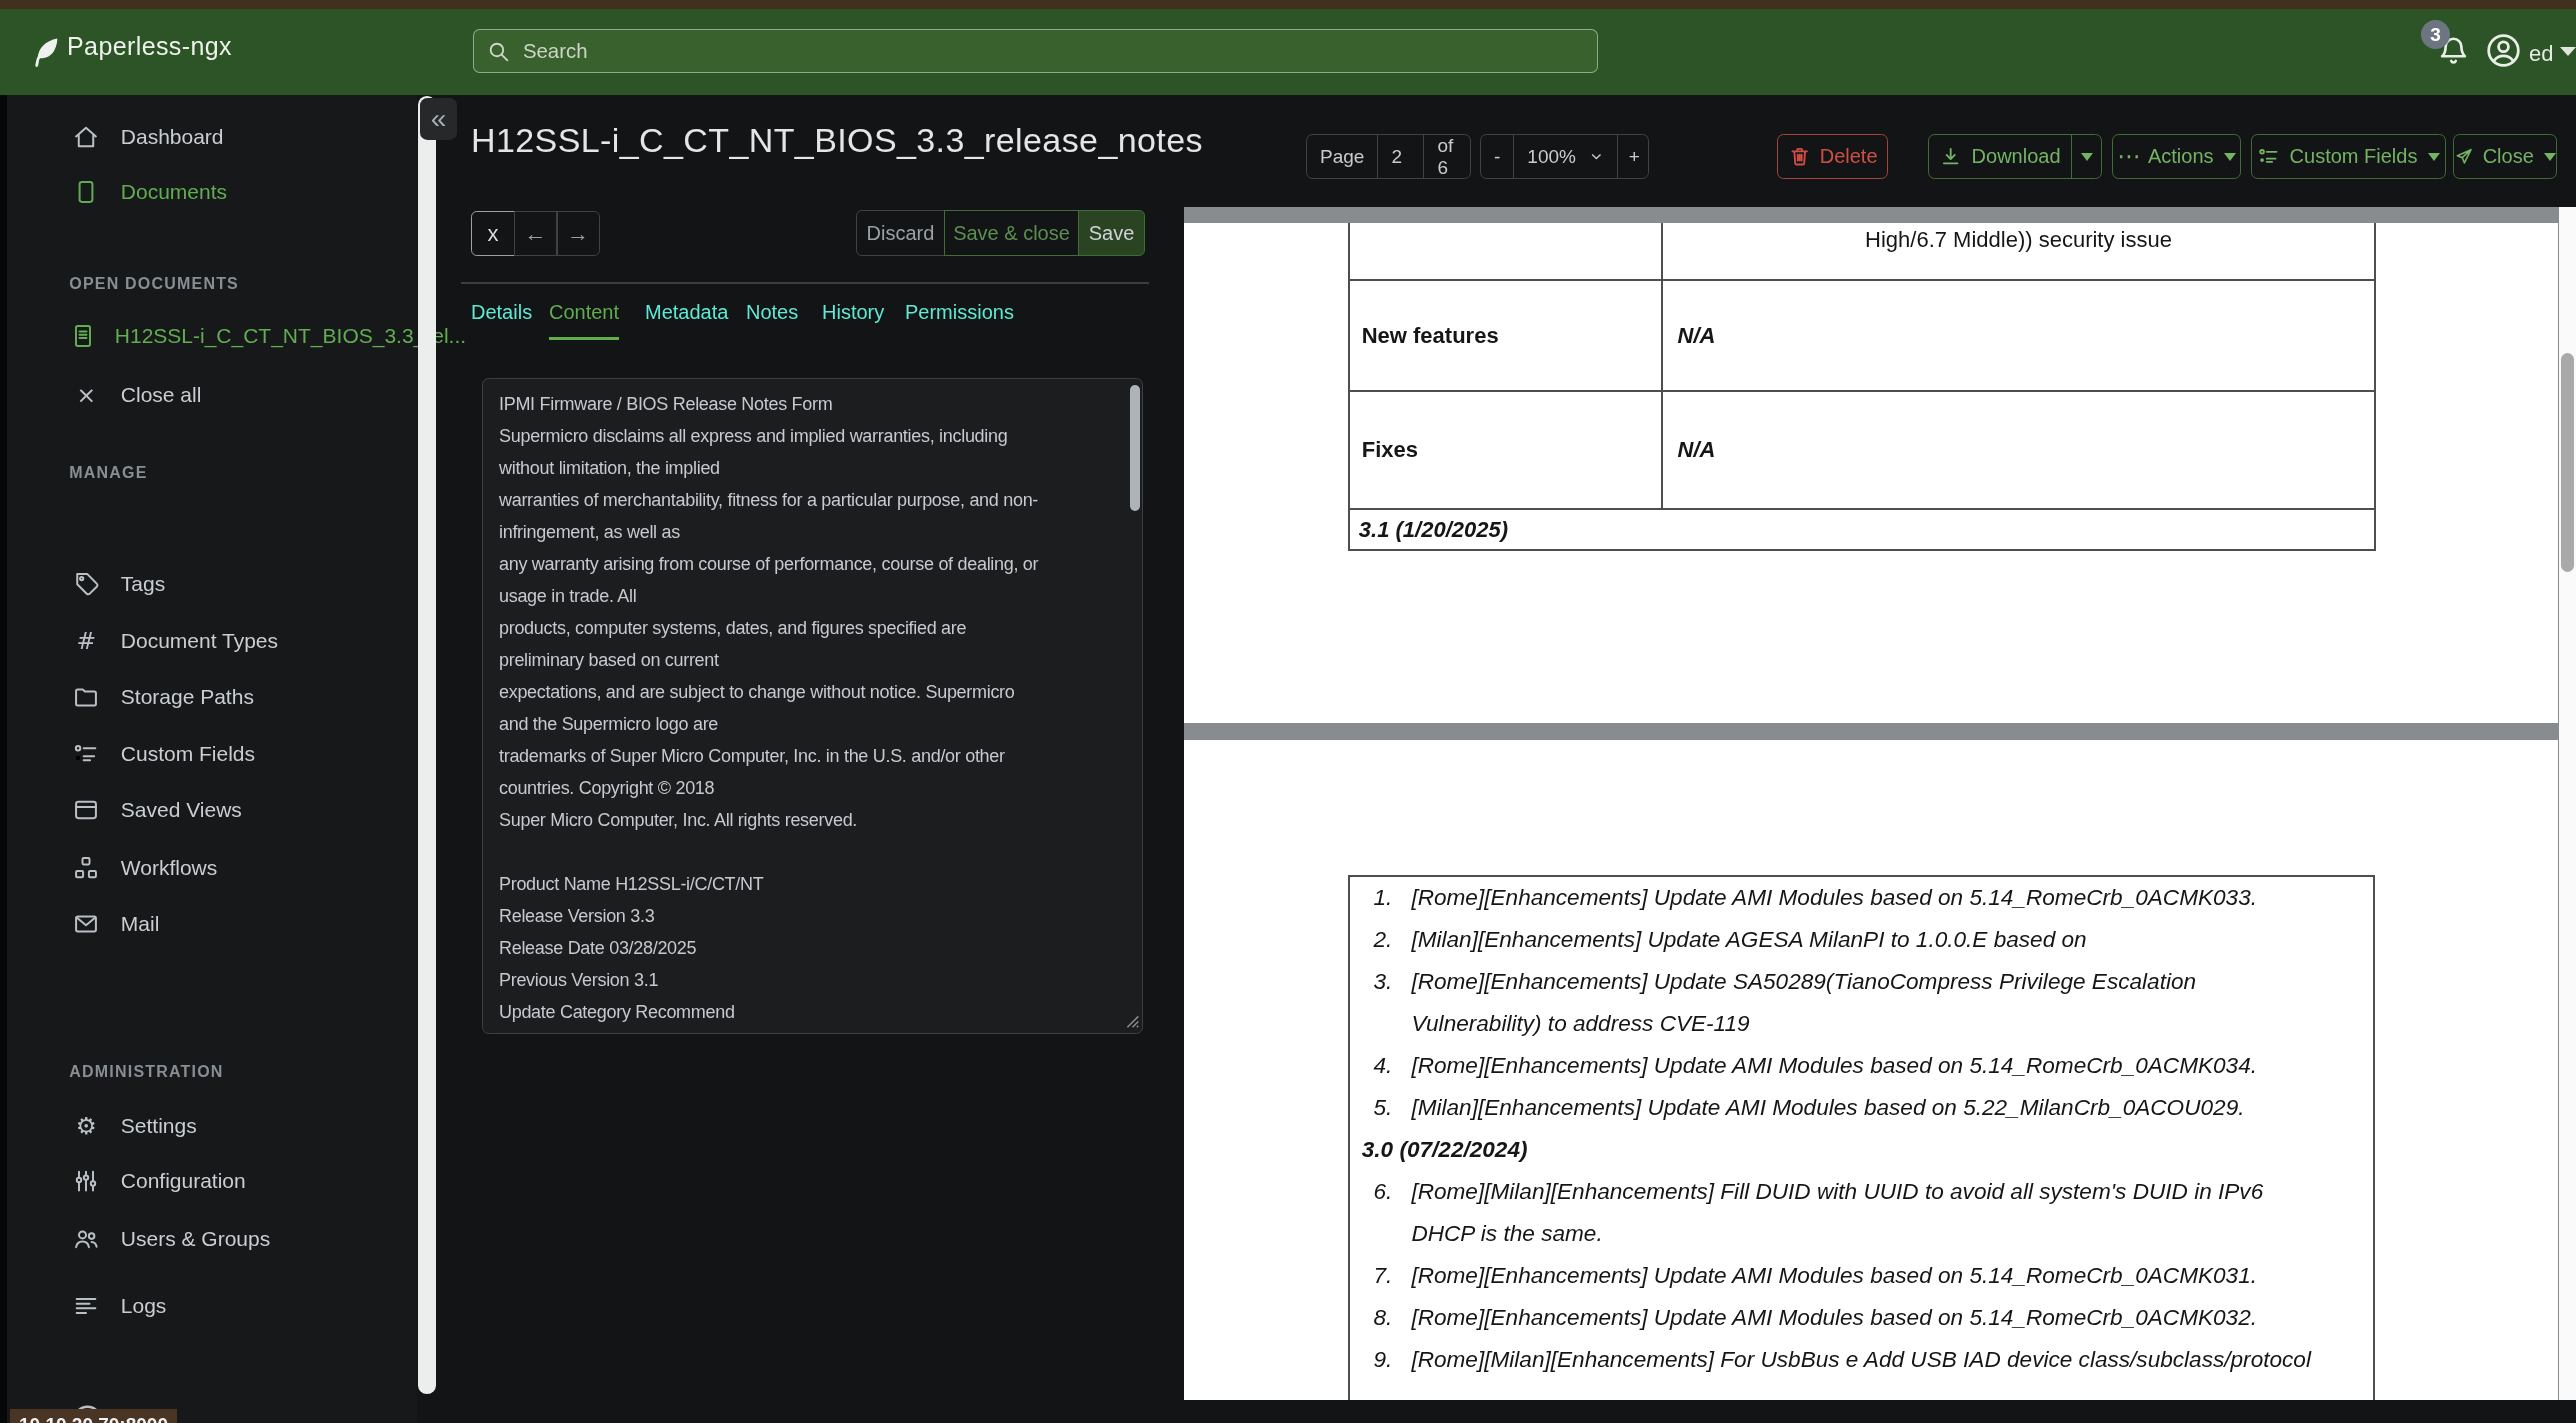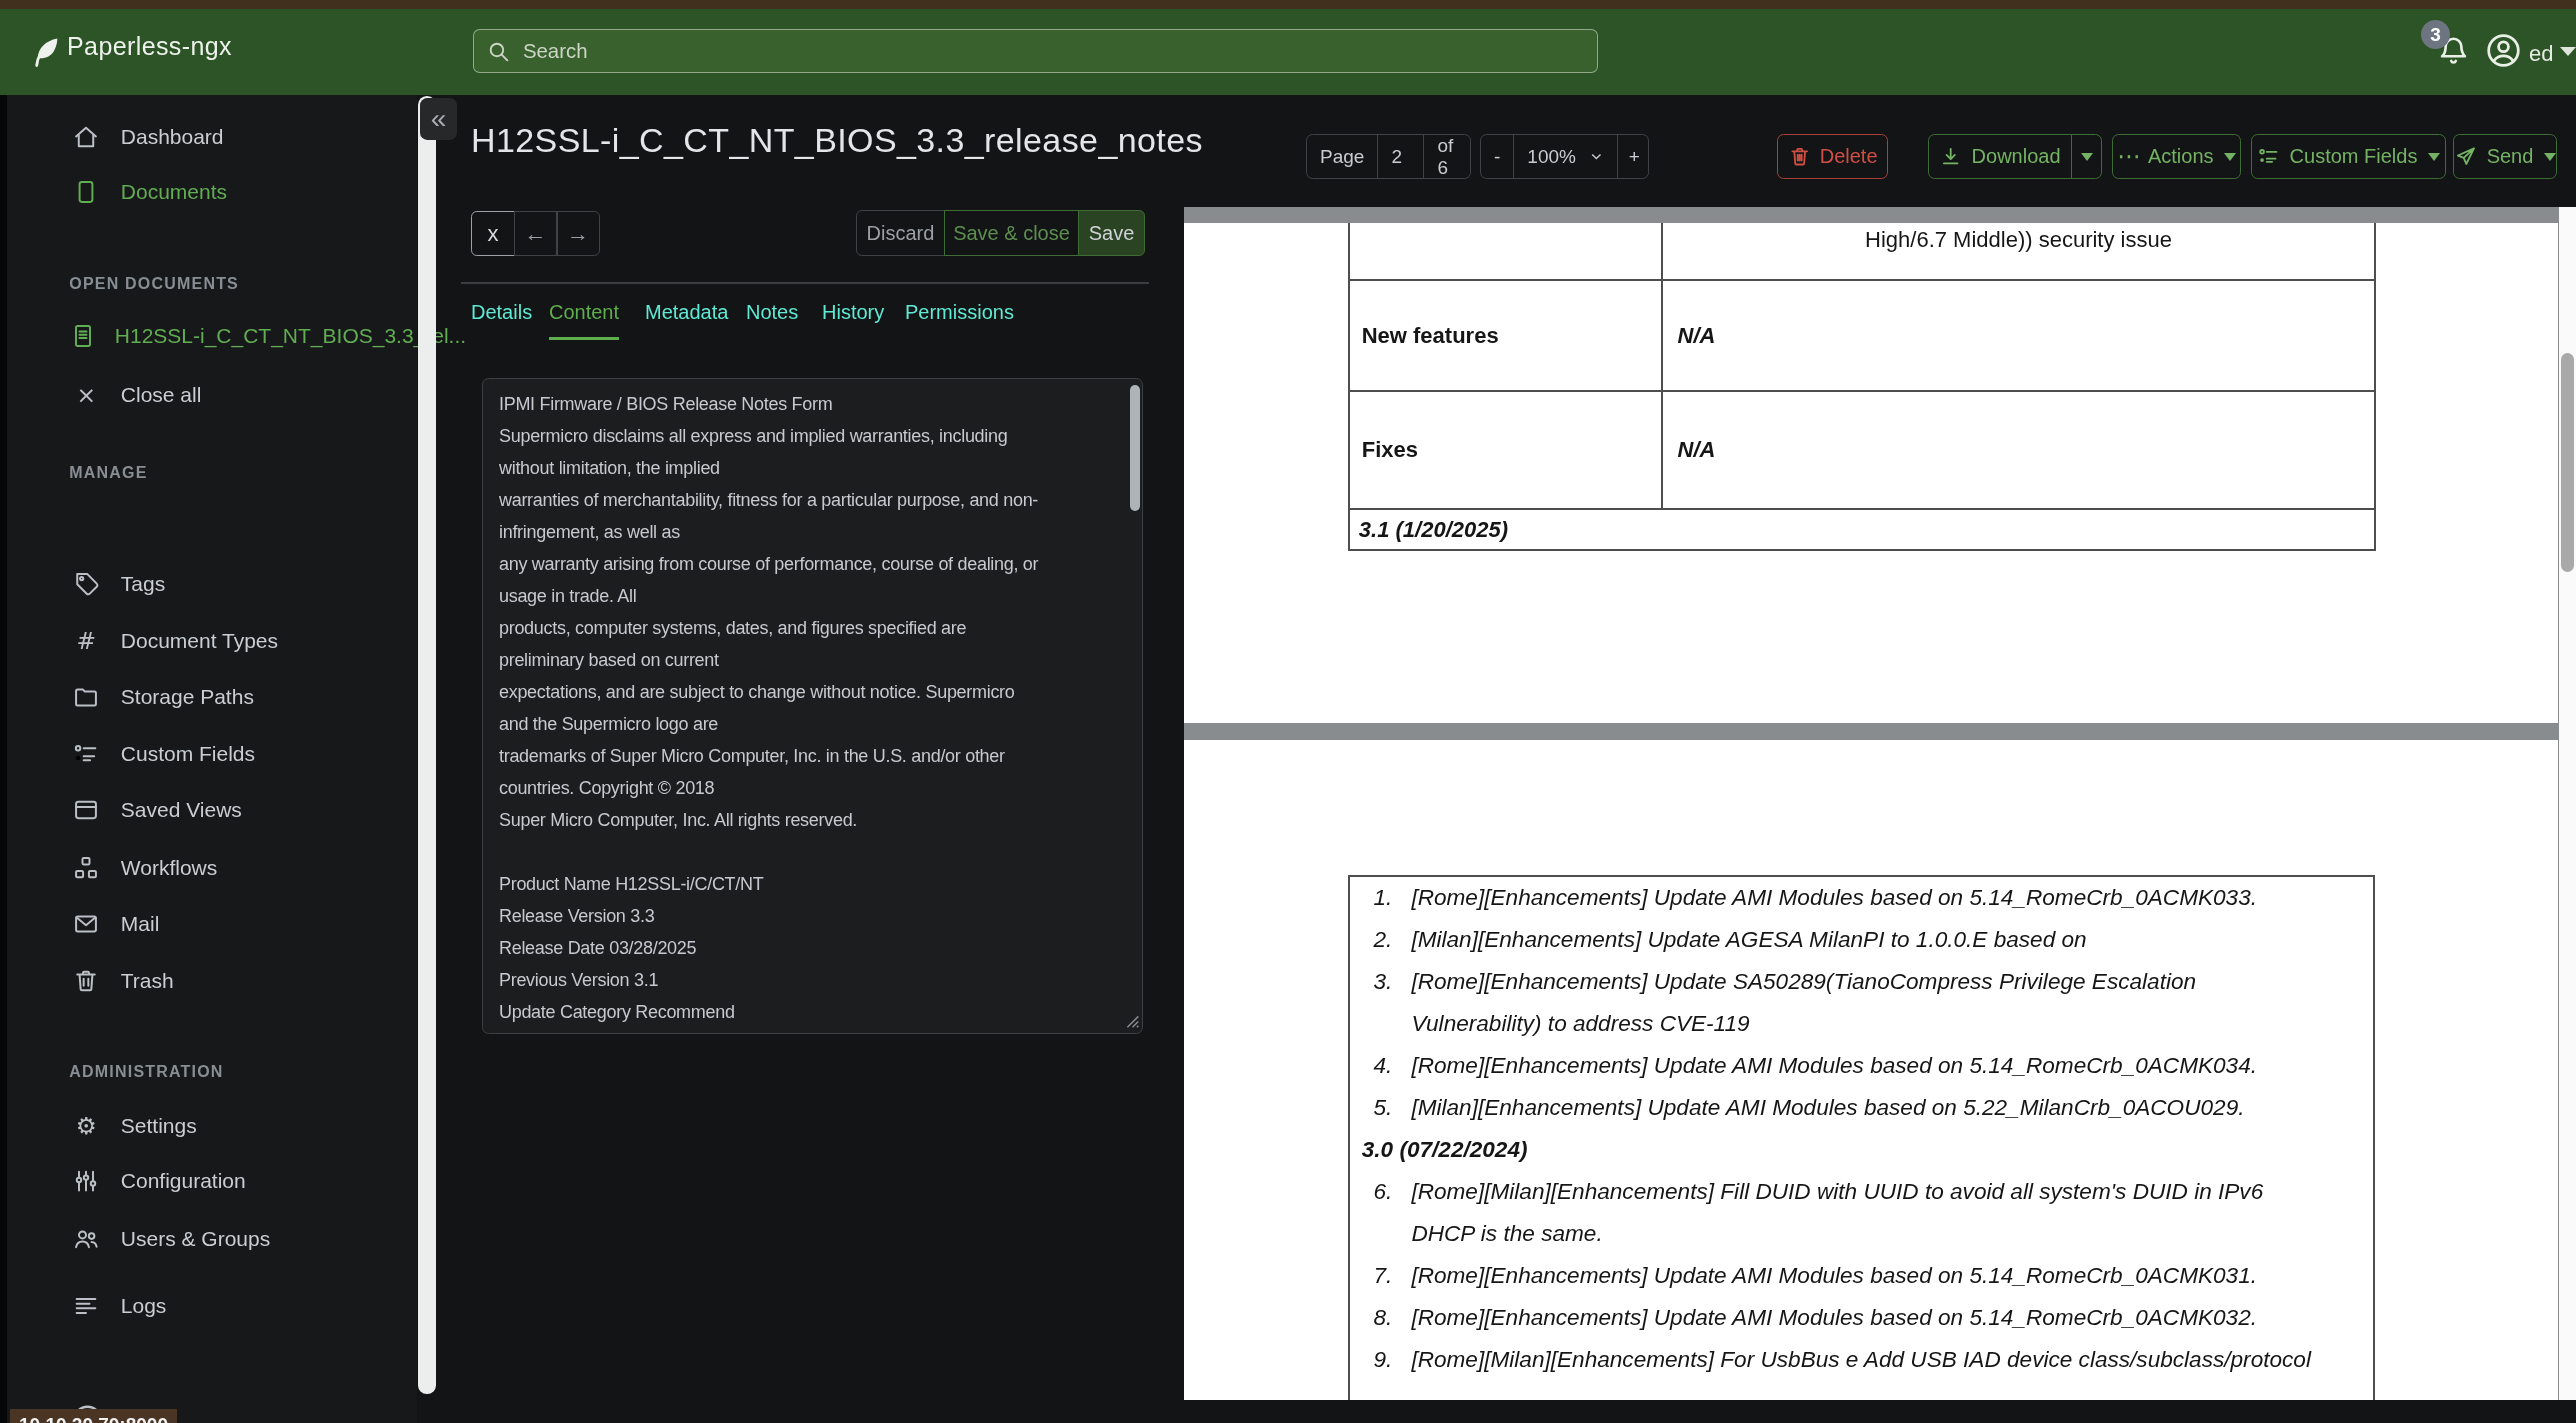--- a/index.html
+++ b/index.html
@@ -213,28 +213,20 @@
     </div>
     <div class="side-item" style="top: 805px;">
       <span class="ic">
         <svg class="sicon" viewBox="0 0 24 24">
           <rect x="3.5" y="5.5" width="17" height="13" rx="1.5"></rect>
           <path d="M4 6.5l8 6.5 8-6.5"></path>
         </svg>
       </span>
       <span class="lb">Mail</span>
     </div>
-    <div class="side-item" style="top: 862px;">
-      <span class="ic">
-        <svg class="sicon" viewBox="0 0 24 24">
-          <path d="M4.5 6.5h15M9.5 6.5V4.8c0-.4.3-.8.8-.8h3.4c.5 0 .8.4.8.8v1.7M6.5 6.5l.9 12.2c0 .7.6 1.3 1.3 1.3h6.6c.7 0 1.3-.6 1.3-1.3l.9-12.2M10 10v6M14 10v6"></path>
-        </svg>
-      </span>
-      <span class="lb">Trash</span>
-    </div>
     <div class="side-head" style="top: 968px;">ADMINISTRATION</div>
     <div class="side-item" style="top: 1007px;">
       <span class="ic">
         <span class="gicon">⚙</span>
       </span>
       <span class="lb">Settings</span>
     </div>
     <div class="side-item" style="top: 1062px;">
       <span class="ic">
         <svg class="sicon" viewBox="0 0 24 24">
@@ -327,21 +319,21 @@
       <path d="M10 14h9M10 17.3h5.5"></path>
     </svg>
   <span>Custom Fields</span>
   <span class="caret2"></span>
 </div>
 
 <div class="btn" style="left:2453px;width:104px;">
   <svg class="bic" viewBox="0 0 24 24">
       <path d="M20.5 3.5 4 10.8l6 2.4 2.6 6.3 7.9-16zM10 13.2l10.5-9.7"></path>
     </svg>
-  <span>Send</span>
+  <span>Close</span>
   <span class="caret2"></span>
 </div>
 
 <div class="xgroup">
   <div class="cell">x</div>
   <div class="cell">←</div>
   <div class="cell">→</div>
 </div>
 <div id="savegroup">
   <div class="sv" id="sv-discard">Discard</div>

